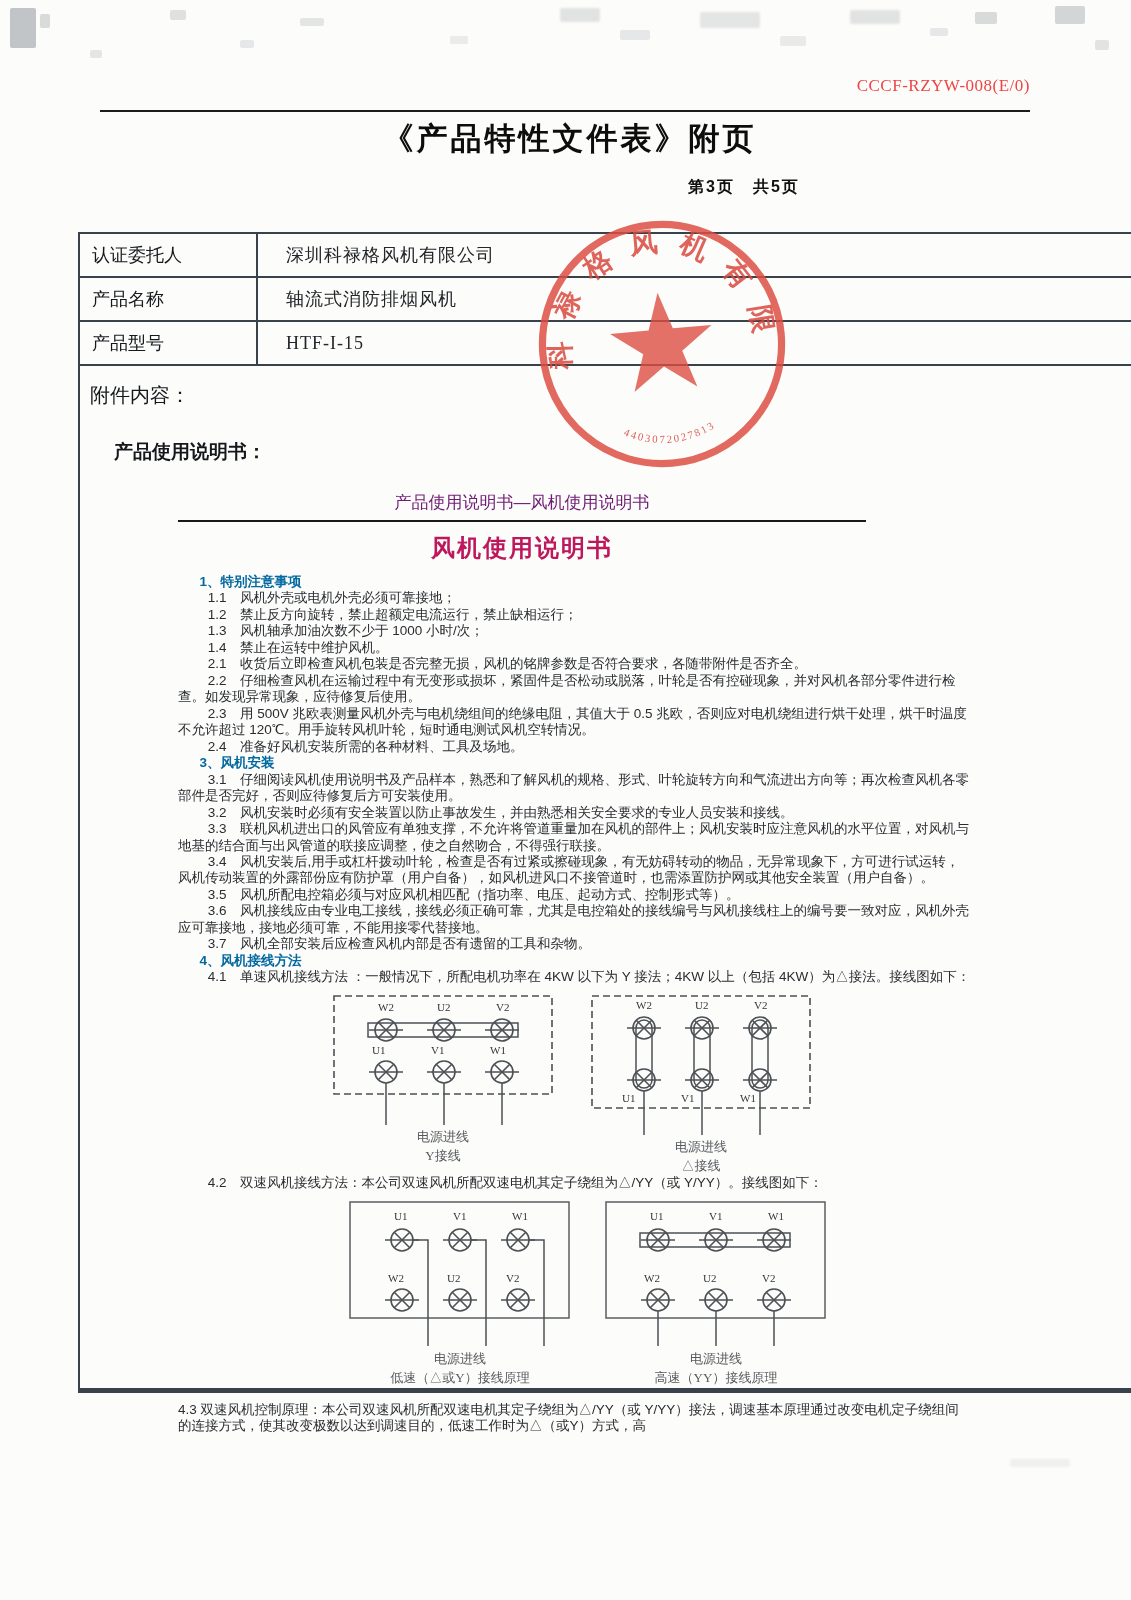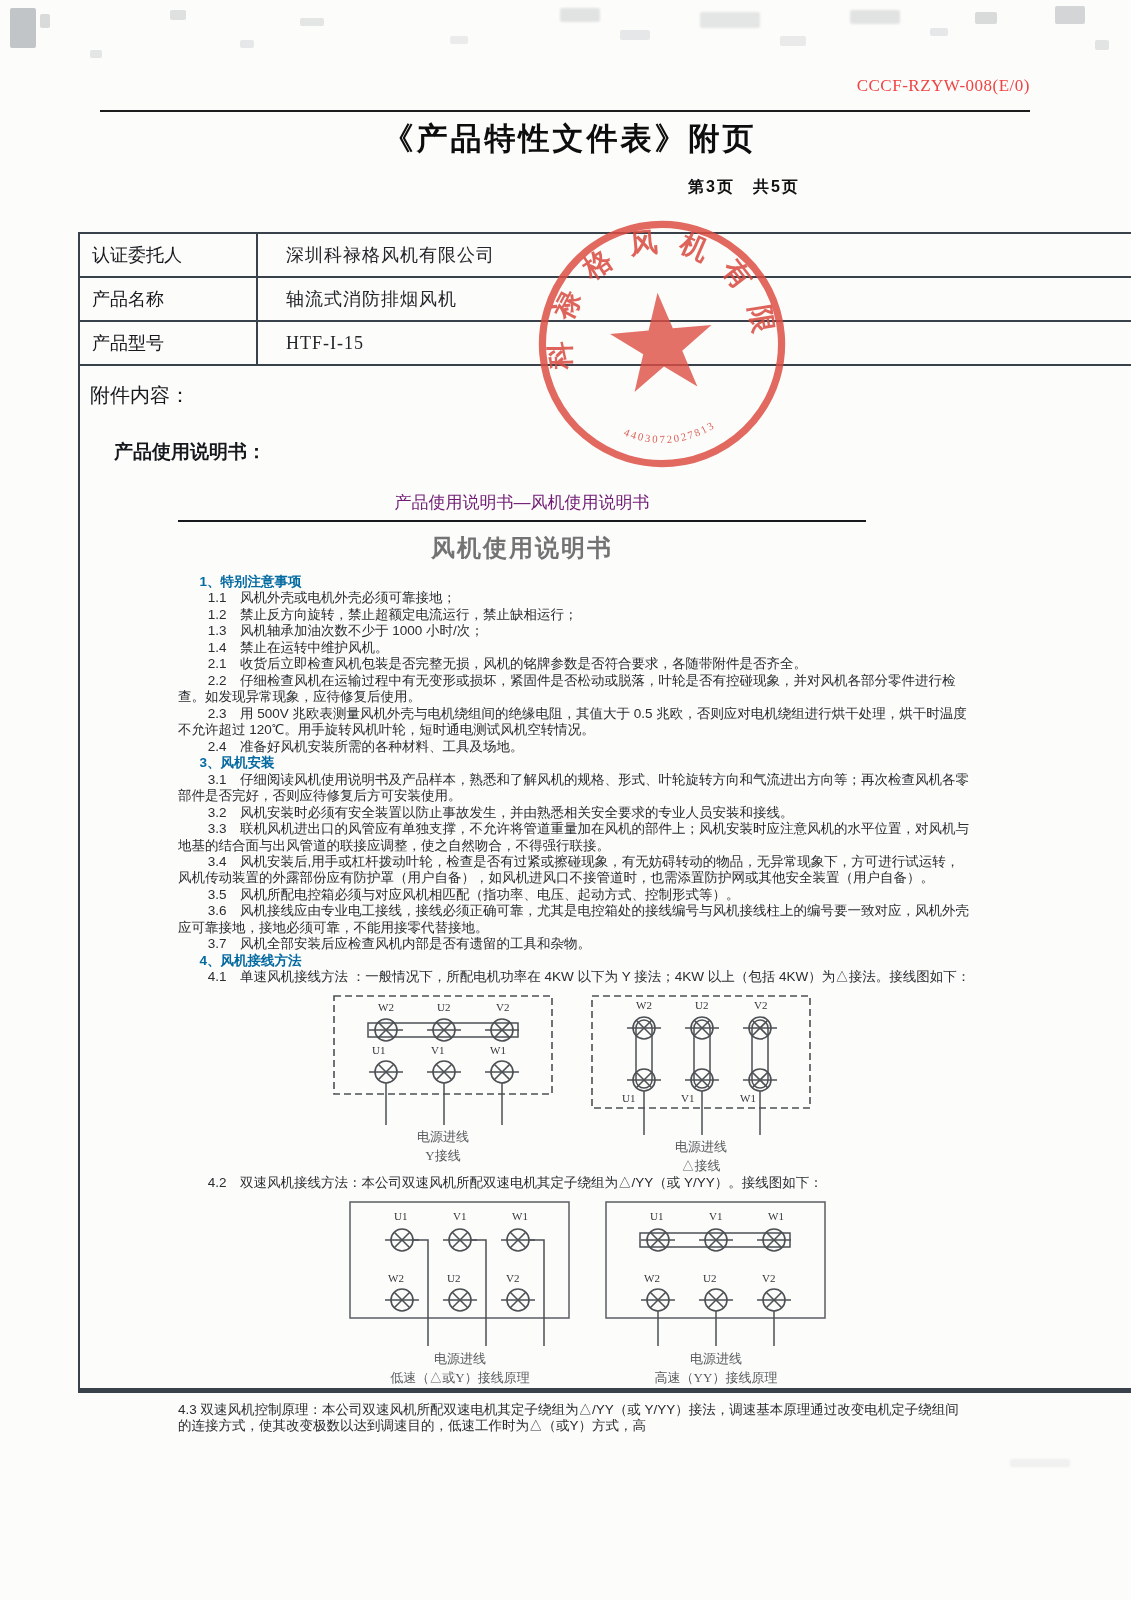--- a/index.html
+++ b/index.html
@@ -24,21 +24,21 @@
   .it-row{display:flex;height:44px;border-bottom:2px solid #39414b;box-sizing:border-box;}
   .it-label{width:178px;border-right:2px solid #39414b;box-sizing:border-box;
     display:flex;align-items:center;padding-left:12px;font-size:18px;color:#15181c;}
   .it-value{flex:1;display:flex;align-items:center;padding-left:28px;
     font-family:"Liberation Serif",serif;font-size:18px;color:#23262a;letter-spacing:1px;}
   .attach-label{margin:16px 0 0 10px;font-size:20px;color:#14171b;}
   .attach-item{margin:30px 0 0 34px;font-size:19px;font-weight:bold;color:#14171b;}
   
   .manual-head{margin:26px 0 0 98px;width:688px;text-align:center;}
   .manual-subtitle{font-size:17px;color:#701a75;padding-bottom:6px;border-bottom:2px solid #17191c;}
-  .manual-title{font-size:24px;font-weight:bold;color:#737373;margin-top:10px;letter-spacing:2px;}
+  .manual-title{font-size:24px;font-weight:bold;color:#be185d;margin-top:10px;letter-spacing:2px;}
   .manual-body{margin:10px 0 0 98px;width:794px;font-size:13.5px;line-height:1.22;color:#292c30;}
   .manual-body p{margin:0;}
   p.item{text-indent:2.2em;}
   p.hd{font-weight:bold;text-indent:1.6em;color:#0369a1;}
   p.p42{text-indent:2.2em;}
   p.p43{margin-top:14px;text-indent:0;}
   
   .diag-row{display:flex;margin-top:6px;}
   .dr1{padding-left:150px;gap:28px;}
   .dr2{padding-left:166px;gap:24px;}

